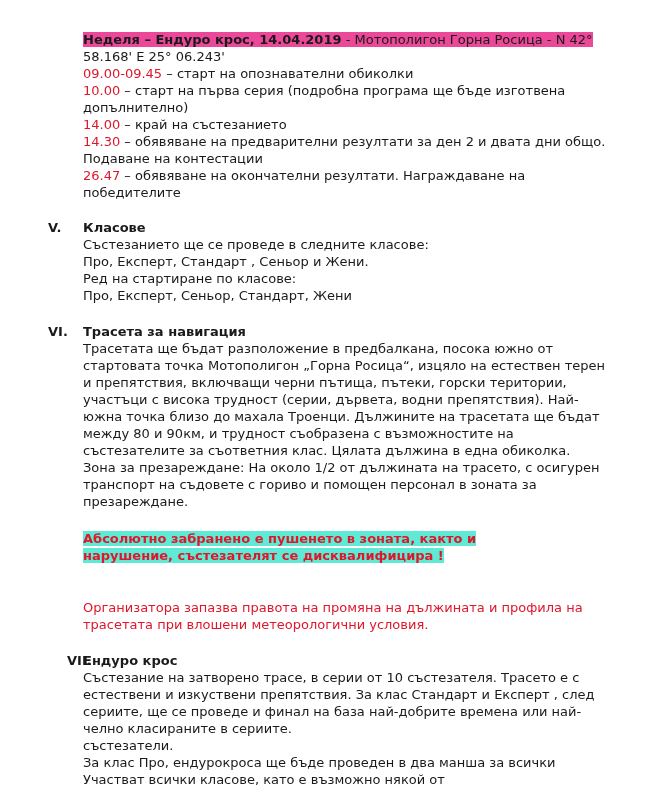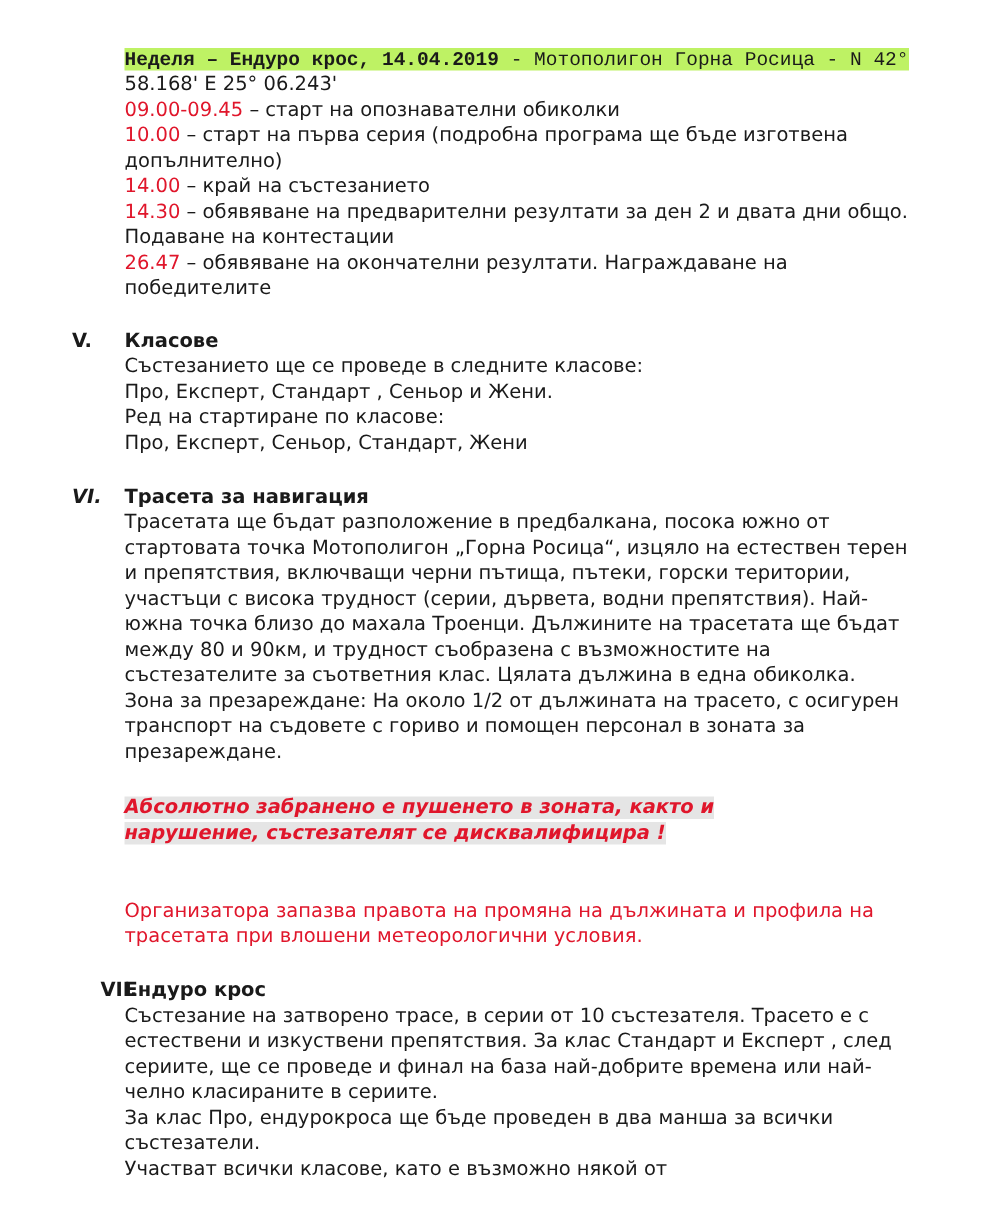--- a/index.html
+++ b/index.html
@@ -22,41 +22,39 @@
     left: 0;
     top: 0;
     width: 667px;
   }
   .block {
     position: absolute;
     left: 83px;
     width: 560px;
   }
   .hl-grey {
-    background: #bef264;
-    font-family: Liberation Mono, monospace;
+    background: #ec4899;
   }
   .bold { font-weight: bold; }
   .red { color: #e0162b; }
   .section-num {
     position: absolute;
     left: 48px;
     font-weight: bold;
     font-size: 13px;
   }
   .section-title {
     font-weight: bold;
   }
   .warn {
     color: #e0162b;
     font-weight: bold;
   }
   .warn span.line {
-    background: #e5e5e5;
-    font-style: italic;
+    background: #5eead4;
   }
   p { margin: 0; }
 </style>
 </head>
 <body>
 
 <div class="page">
 
   <div class="block" style="top:31px;">
     <p>
@@ -75,21 +73,21 @@
 
   <span class="section-num" style="top:219px;">V.</span>
   <div class="block" style="top:219px;">
     <p class="section-title">Класове</p>
     <p>Състезанието ще се проведе в следните класове:</p>
     <p>Про, Експерт, Стандарт , Сеньор и Жени.</p>
     <p>Ред на стартиране по класове:</p>
     <p>Про, Експерт, Сеньор, Стандарт, Жени</p>
   </div>
 
-  <span class="section-num" style="top:323px;font-style:italic;">VI.</span>
+  <span class="section-num" style="top:323px;">VI.</span>
   <div class="block" style="top:323px;">
     <p class="section-title">Трасета за навигация</p>
     <p>Трасетата ще бъдат разположение в предбалкана, посока южно от</p>
     <p>стартовата точка Мотополигон „Горна Росица“, изцяло на естествен терен</p>
     <p>и препятствия, включващи черни пътища, пътеки, горски територии,</p>
     <p>участъци с висока трудност (серии, дървета, водни препятствия). Най-</p>
     <p>южна точка близо до махала Троенци. Дължините на трасетата ще бъдат</p>
     <p>между 80 и 90км, и трудност съобразена с възможностите на</p>
     <p>състезателите за съответния клас. Цялата дължина в една обиколка.</p>
     <p>Зона за презареждане: На около 1/2 от дължината на трасето, с осигурен</p>
@@ -107,18 +105,18 @@
     <p>трасетата при влошени метеорологични условия.</p>
   </div>
 
   <span class="section-num" style="top:652px;margin-left:19px;">VII.</span>
   <div class="block" style="top:652px;">
     <p class="section-title">Ендуро крос</p>
     <p>Състезание на затворено трасе, в серии от  10 състезателя. Трасето е с</p>
     <p>естествени и изкуствени препятствия. За клас Стандарт и Експерт , след</p>
     <p>сериите, ще се проведе и финал на база най-добрите времена или най-</p>
     <p>челно класираните в сериите.</p>
+    <p>състезатели.</p>
     <p>За клас Про, ендурокроса ще бъде проведен в два манша за всички</p>
-    <p>състезатели.</p>
     <p>Участват всички класове, като е възможно някой от</p>
   </div>
 
 </div>
 
 </body></html>

